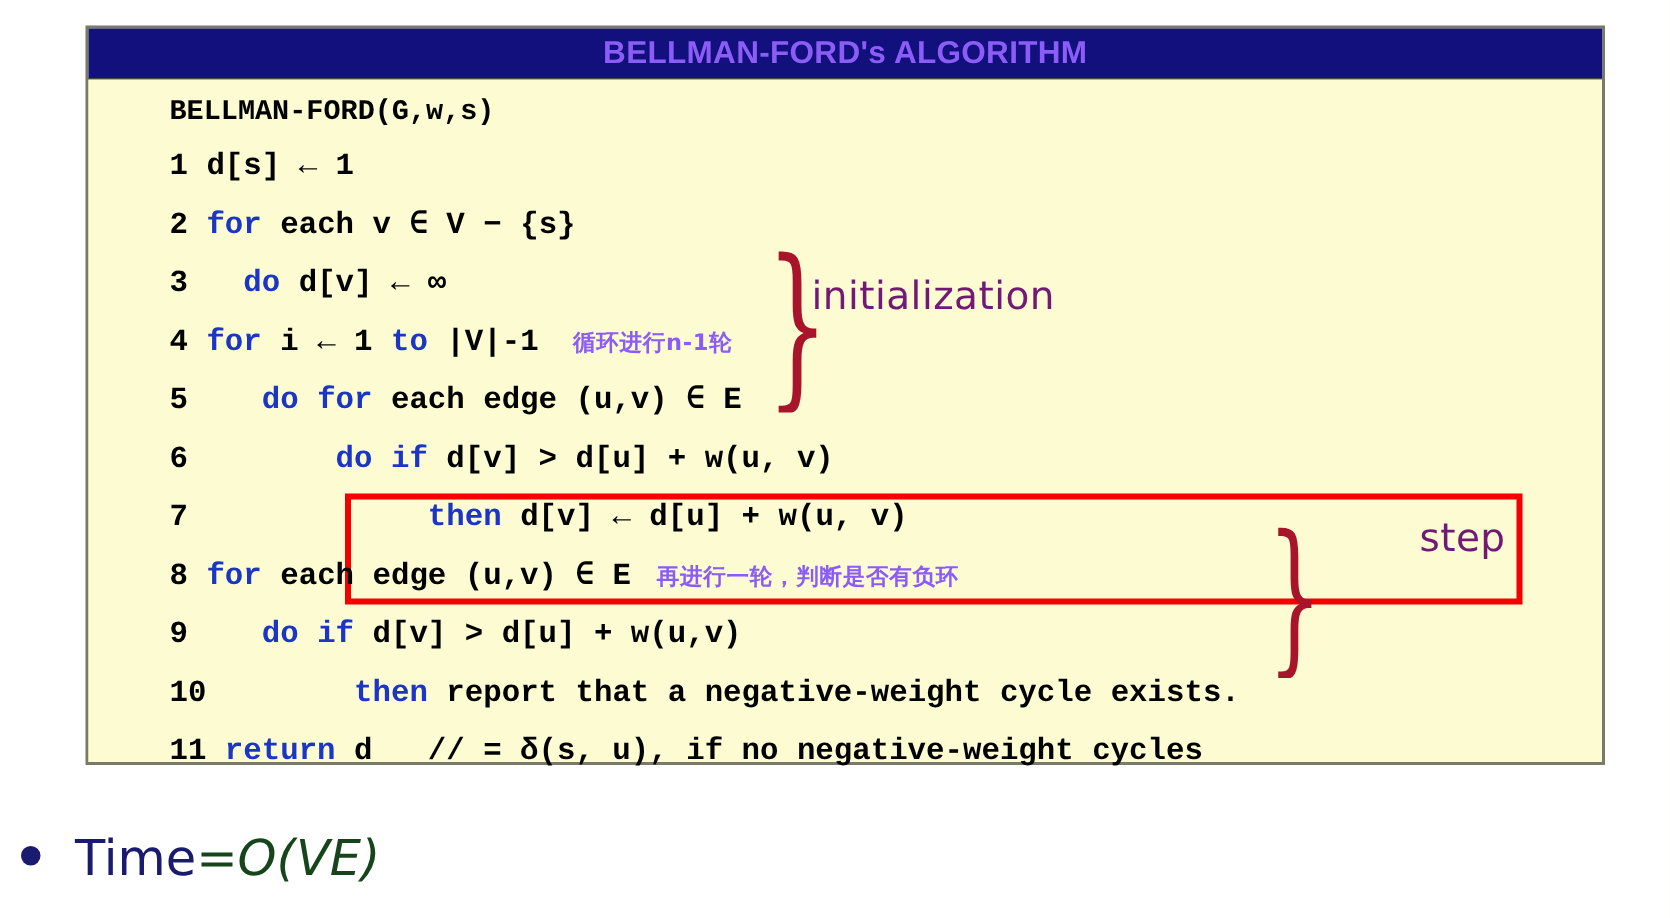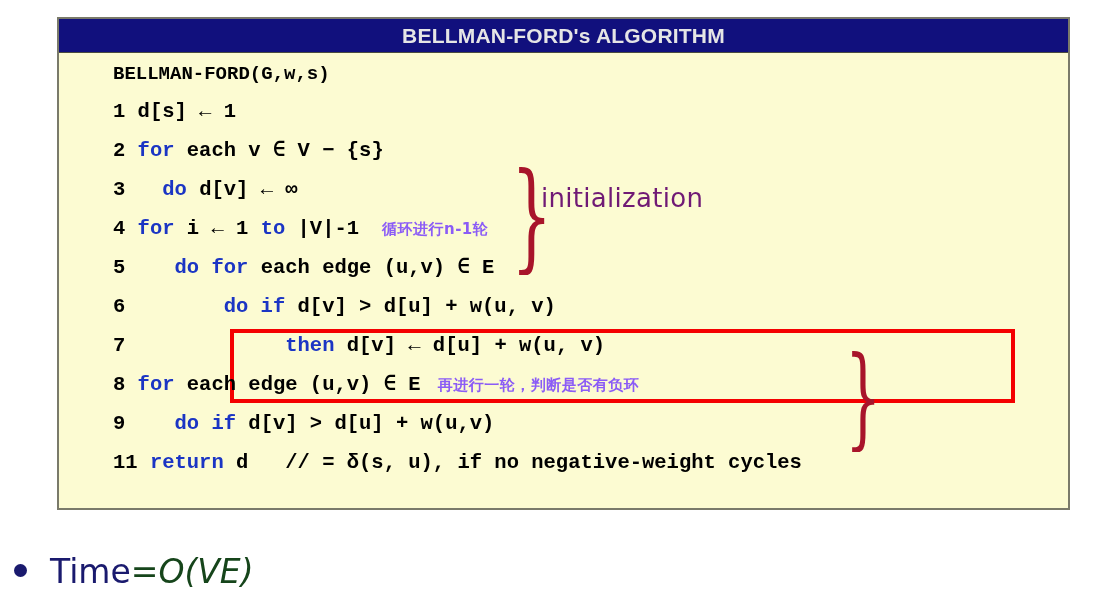--- a/index.html
+++ b/index.html
@@ -18,21 +18,21 @@
     position: absolute;
     left: 57px; top: 17px;
     width: 1013px; height: 493px;
     border: 2px solid #7a7a6a;
     box-sizing: border-box;
     background: #fcfbd2;
   }
   #algo-title {
     height: 33px;
     background: #11107d;
-    color: #e5e5e5;
+    color: #8b5cf6;
     font-weight: bold;
     font-size: 21px;
     letter-spacing: .2px;
     display: flex;
     align-items: center;
     justify-content: center;
     border-bottom: 1px solid #4a4a40;
   }
   #code-area {
     position: relative;
@@ -161,30 +161,32 @@
     <div id="code-lines">
         <div class="code-line"><span>1 </span><span>d[s] ← 1</span></div>
         <div class="code-line"><span>2 </span><span class="kw">for</span><span> each v ∈ V − {s}</span></div>
         <div class="code-line"><span>3   </span><span class="kw">do</span><span> d[v] ← ∞</span></div>
         <div class="code-line"><span>4 </span><span class="kw">for</span><span> i ← 1 </span><span class="kw">to</span><span> |V|-1</span><span class="cn">    循环进行n-1轮</span></div>
         <div class="code-line"><span>5    </span><span class="kw">do for</span><span> each edge (u,v) ∈ E</span></div>
         <div class="code-line"><span>6        </span><span class="kw">do if</span><span> d[v] &gt; d[u] + w(u, v)</span></div>
         <div class="code-line"><span>7             </span><span class="kw">then</span><span> d[v] ← d[u] + w(u, v)</span></div>
         <div class="code-line"><span>8 </span><span class="kw">for</span><span> each edge (u,v) ∈ E</span><span class="cn">   再进行一轮，判断是否有负环</span></div>
         <div class="code-line"><span>9    </span><span class="kw">do if</span><span> d[v] &gt; d[u] + w(u,v)</span></div>
+        <div class="code-line"><span>10        </span><span class="kw">then</span><span> report that a negative-weight cycle exists.</span></div>
         <div class="code-line"><span>11 </span><span class="kw">return</span><span> d   // = δ(s, u), if no negative-weight cycles</span></div>
       </div>
 
     <div id="relax-box"></div>
 
     <span class="brace" id="brace-init">}</span>
     <span class="brace" id="brace-relax">}</span>
 
     <div class="green-note" id="note-init">initialization</div>
     <div class="green-note" id="note-relax">
+      <div>step</div>
     </div>
 
   </div>
 </div>
 
 <div id="bullet-row">
   <span id="bullet-dot"></span>
   <span id="time-label">Time</span>
   <span id="time-value">=O(VE)</span>
 </div>

